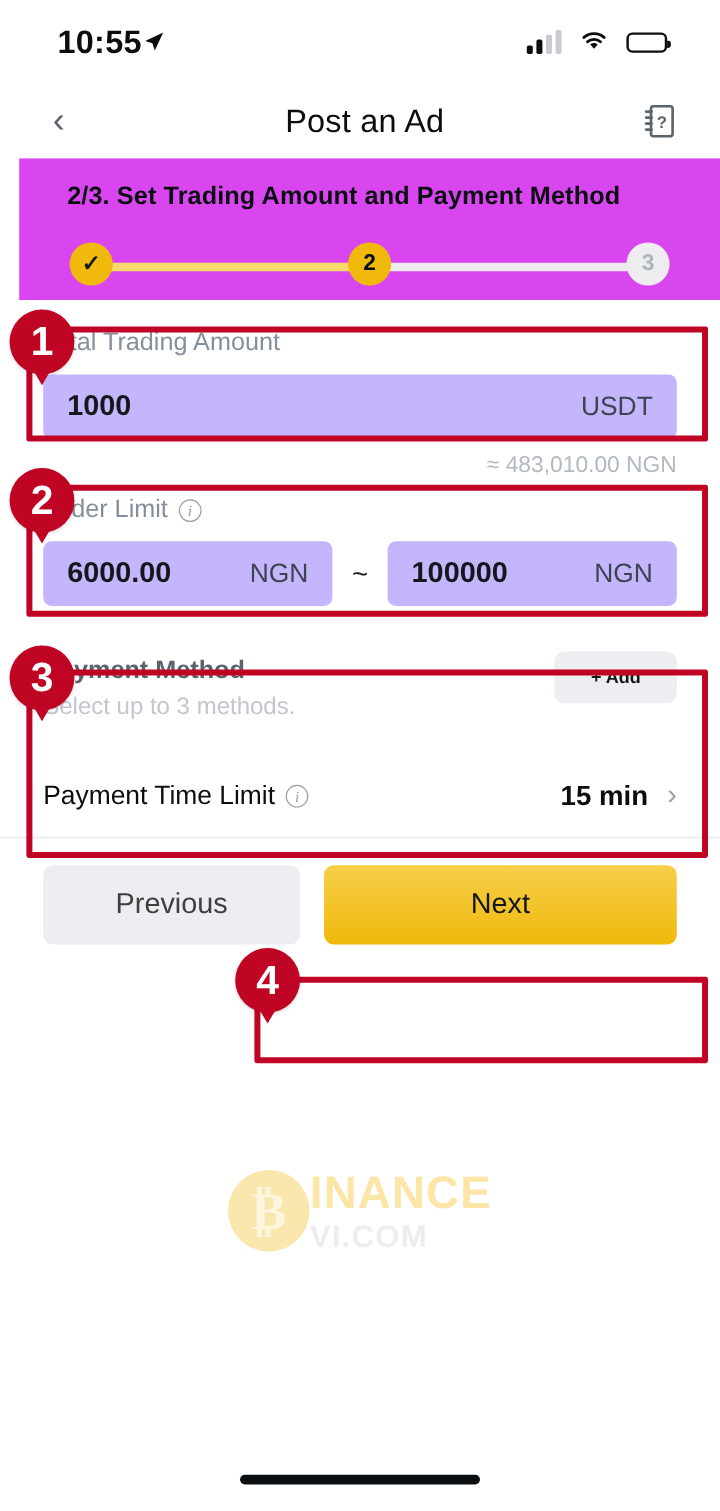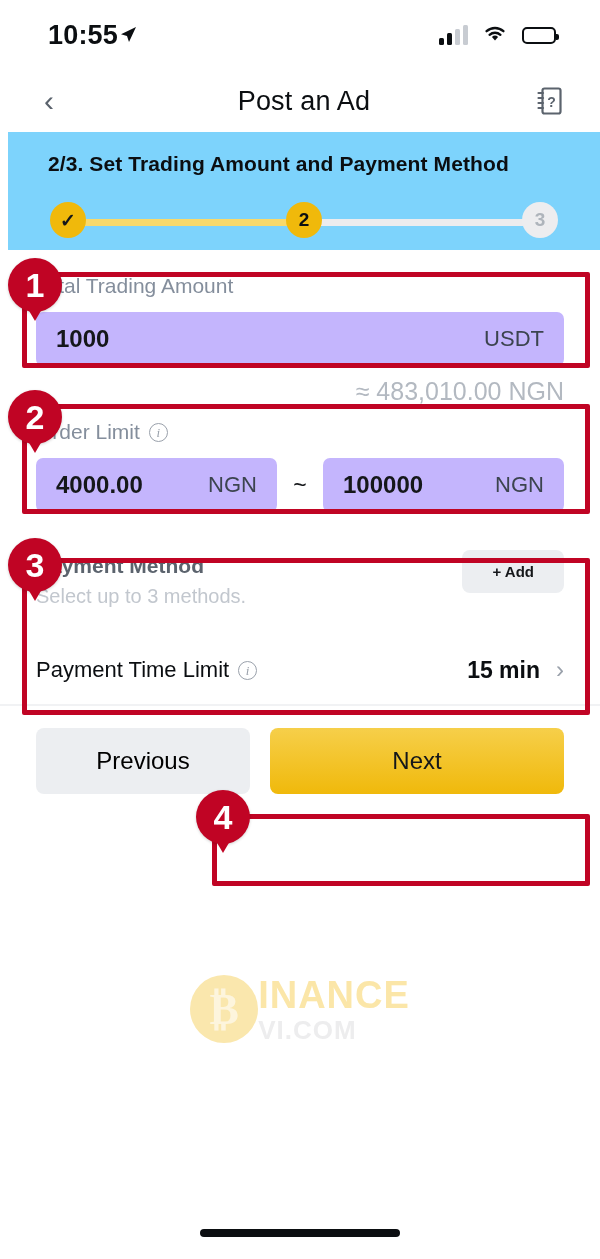--- a/index.html
+++ b/index.html
@@ -59,22 +59,22 @@
   }
   .nav-title {
     flex: 1; text-align: center;
     font-size: 27px; color: #0b0e11; font-weight: normal;
     letter-spacing: 0.2px;
   }
   .nav-help { width: 36px; display: flex; justify-content: flex-end; }
 
   
   .step-header {
-    position: absolute; top: 132px; left: 8px; right: 0;
-    background: #7dd3fc;
+    position: absolute; top: 132px; left: 16px; right: 0;
+    background: #d946ef;
     padding: 20px 40px 0 40px;
     height: 118px;
   }
   .step-title {
     font-size: 21px; font-weight: bold; color: #0b0e11;
     letter-spacing: 0.1px;
   }
   .stepper {
     position: relative;
     margin-top: 26px;
@@ -115,21 +115,21 @@
   }
   .input-box {
     margin-top: 14px;
     height: 54px; background: #c4b5fd; border-radius: 7px;
     display: flex; align-items: center; padding: 0 20px;
   }
   .input-value { font-size: 24px; font-weight: bold; color: #15171a; flex: 1; }
   .input-unit { font-size: 22px; color: #3c444f; }
   .convert {
     margin-top: 11px; text-align: right;
-    font-size: 25px; color: #b3b9c1;
+    font-size: 19px; color: #b3b9c1;
   }
 
   .limit-row { margin-top: 14px; display: flex; align-items: center; }
   .limit-row .input-box { margin-top: 0; flex: 1; }
   .tilde { width: 46px; text-align: center; font-size: 23px; color: #15171a; }
 
   
   .pm-head { display: flex; align-items: flex-start; justify-content: space-between; }
   .pm-title { font-size: 21px; color: #5b636d; font-weight: bold; }
   .pm-sub { font-size: 20px; color: #c2c7ce; margin-top: 7px; }
@@ -168,21 +168,21 @@
   .time-value { font-size: 23px; font-weight: bold; color: #0b0e11; }
   .chev { font-size: 24px; color: #9aa1ab; }
 
   .divider { height: 2px; background: #f1f2f4; margin: 0 -36px; }
 
   
   .actions { display: flex; gap: 0; padding: 22px 0 0 0; }
   .btn-prev {
     width: 214px; height: 66px; background: #eceef1; border-radius: 8px;
     display: flex; align-items: center; justify-content: center;
-    font-size: 24px; color: #000000;
+    font-size: 24px; color: #404040;
   }
   .btn-next {
     flex: 1; height: 66px; margin-left: 20px; border-radius: 8px;
     background: linear-gradient(180deg, #f6cf4a 0%, #f0b90b 100%);
     display: flex; align-items: center; justify-content: center;
     font-size: 24px; color: #15171a;
   }
 
   
   .watermark {
@@ -302,21 +302,21 @@
       <div class="convert">≈ 483,010.00 NGN</div>
     </div>
 
     <div style="padding-top:14px">
       <div class="field-label">
         <span>Order Limit</span>
         <span class="info-icon">i</span>
       </div>
       <div class="limit-row">
         <div class="input-box">
-          <span class="input-value">4000.00</span>
+          <span class="input-value">6000.00</span>
           <span class="input-unit">NGN</span>
         </div>
         <div class="tilde">~</div>
         <div class="input-box">
           <span class="input-value">100000</span>
           <span class="input-unit">NGN</span>
         </div>
       </div>
     </div>
 

